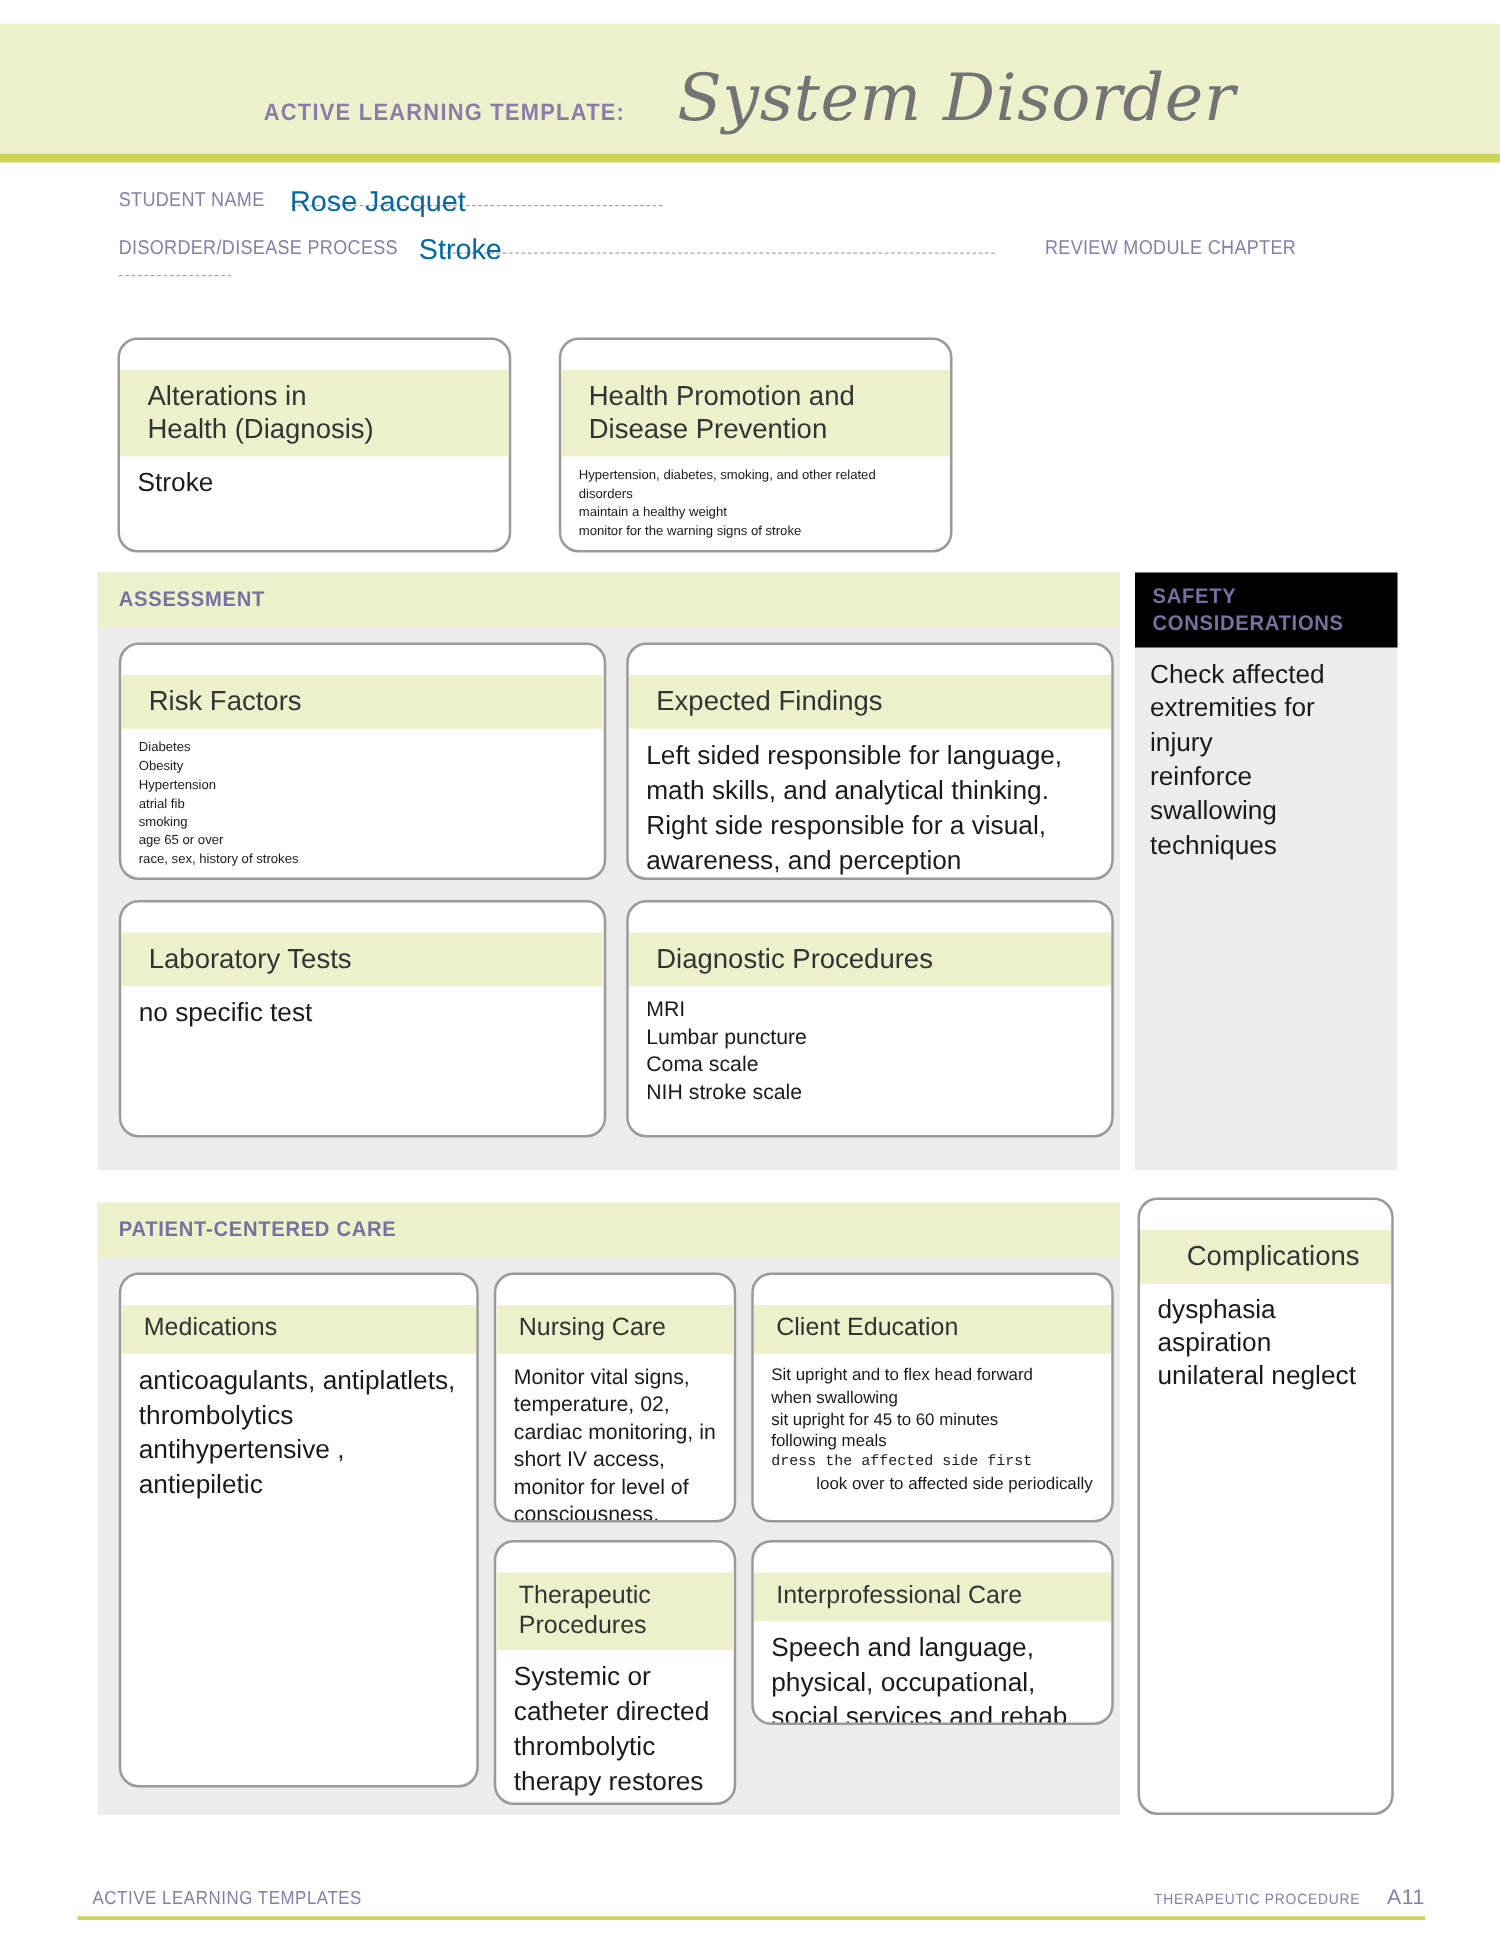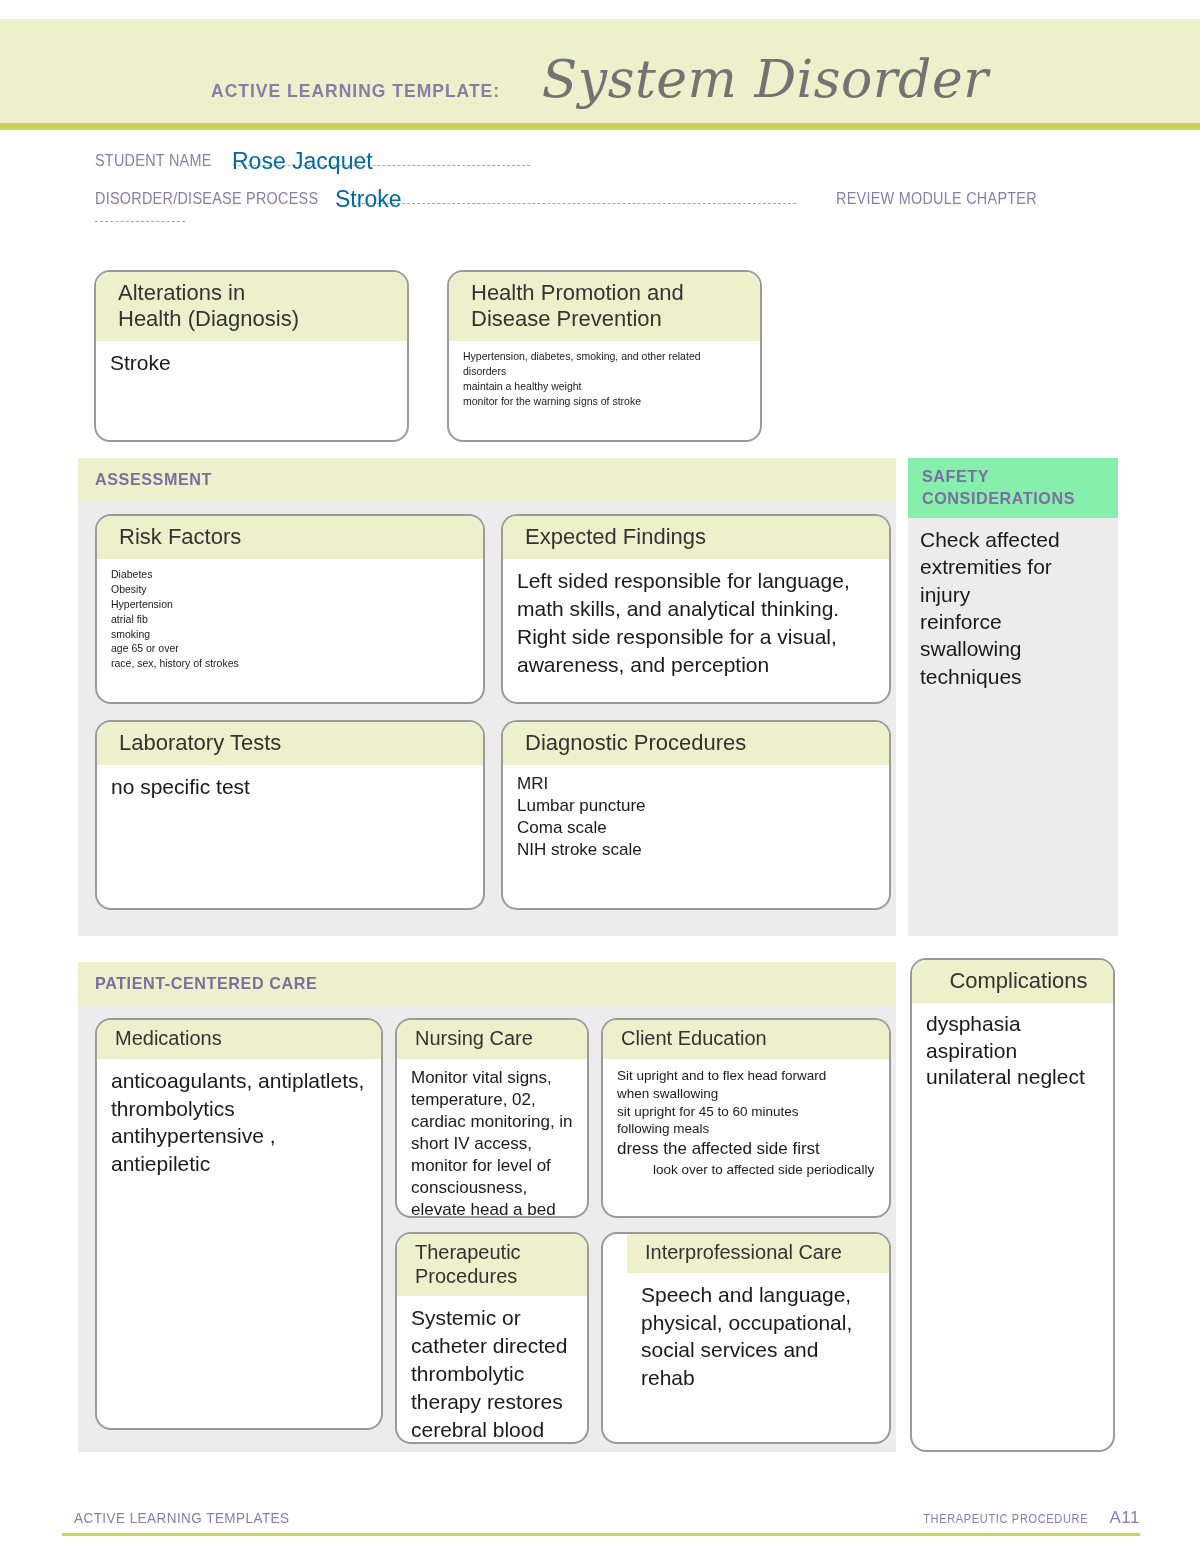--- a/index.html
+++ b/index.html
@@ -59,21 +59,21 @@
   .card {
     background:#ffffff;
     border:2px solid #9a9a9a;
     border-radius:16px;
     overflow:hidden;
     display:flex; flex-direction:column;
   }
   .card-head {
     background:#eef0cb;
     padding:8px 14px 9px 22px;
-    font-size:22px; color:#333; line-height:1.18; font-weight:400;
+    font-size:22px; color:#333; line-height:1.18; font-weight:400;margin-top:24px;
   }
   .card-body { padding:8px 12px 8px 14px; flex:1; }
   .card-body p { margin:0; }
   .body-lg { font-size:21px; line-height:1.33; }
   .body-md { font-size:17px; line-height:1.3; }
   .body-sm { font-size:10.5px; line-height:1.42; }
   #card-alterations { width:315px; }
   #card-patho { width:322px; }
   #card-healthpromo { width:315px; }
 
@@ -95,42 +95,42 @@
     padding:12px 0 0 17px;
   }
   .assess-card { height:190px; }
 
   
   #safety-panel {
     position:absolute; left:908px; top:458px; width:210px; height:478px;
     background:#ececec;
   }
   #safety-head {
-    background:#86efac; padding:8px 10px 8px 14px;
+    background:#000000; padding:8px 10px 8px 14px;
   }
   #safety-head .panel-head-text { display:block; line-height:1.3; }
   #safety-body { padding:8px 10px 0 12px; font-size:21px; line-height:1.3; }
 
   
   #pcc-panel {
     position:absolute; left:78px; top:962px; width:818px; height:490px;
     background:#ececec;
   }
   #pcc-grid {
     display:grid;
     grid-template-columns:288px 194px 290px;
     grid-template-rows:200px 212px;
     gap:14px 12px;
     padding:12px 0 0 17px;
   }
   #card-medications { grid-row: 1 / span 2; height:412px; }
   #card-nursing  { height:200px; }
   #card-clientedu{ height:200px; }
   #card-therapeutic { height:212px; }
-  #card-interprof   { height:212px;padding-left:24px; }
+  #card-interprof   { height:148px; }
   .card-head-sm { font-size:20px; padding:7px 10px 8px 18px; }
 
   
   #complications-card {
     position:absolute; left:910px; top:958px; width:205px; height:494px;
   }
   #complications-card .card-head { padding:8px 10px 9px 22px;text-align:center; }
   #complications-card .card-body { font-size:21px; line-height:1.27; }
 
   
@@ -310,21 +310,21 @@
 
     <div class="card" id="card-clientedu">
       <div class="card-head card-head-sm">
         <span>Client Education</span>
       </div>
       <div class="card-body">
         <p class="body-sm" style="font-size:13.5px;line-height:1.33;">Sit upright and to flex head forward</p>
         <p class="body-sm" style="font-size:13.5px;line-height:1.33;">when swallowing</p>
         <p class="body-sm" style="font-size:13.5px;line-height:1.33;">sit upright for 45 to 60 minutes</p>
         <p class="body-sm" style="font-size:13.5px;line-height:1.33;">following meals</p>
-        <p class="body-sm" style="font-size:17px;line-height:1.33;">dress the affected side first</p>
+        <p class="body-sm" style="font-size:12px;line-height:1.33;font-family:Liberation Mono, monospace;">dress the affected side first</p>
         <p class="body-sm" style="font-size:13.5px;line-height:1.33;margin-left:36px;">look over to affected side periodically</p>
       </div>
     </div>
 
     <div class="card" id="card-therapeutic">
       <div class="card-head card-head-sm">
         <span>Therapeutic Procedures</span>
       </div>
       <div class="card-body">
         <p class="body-lg">Systemic or catheter directed thrombolytic therapy restores cerebral blood flow</p>

